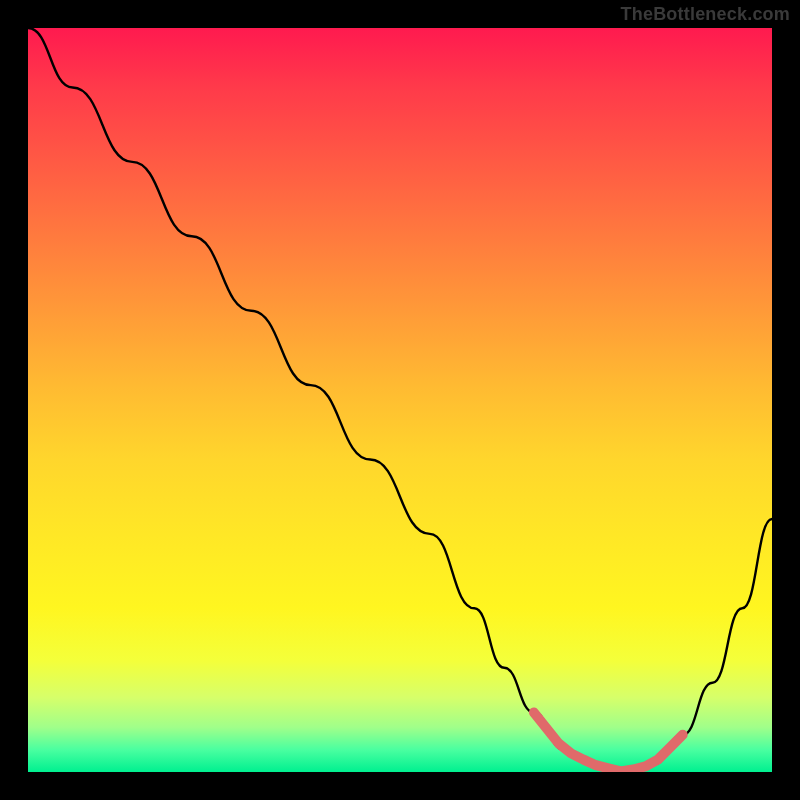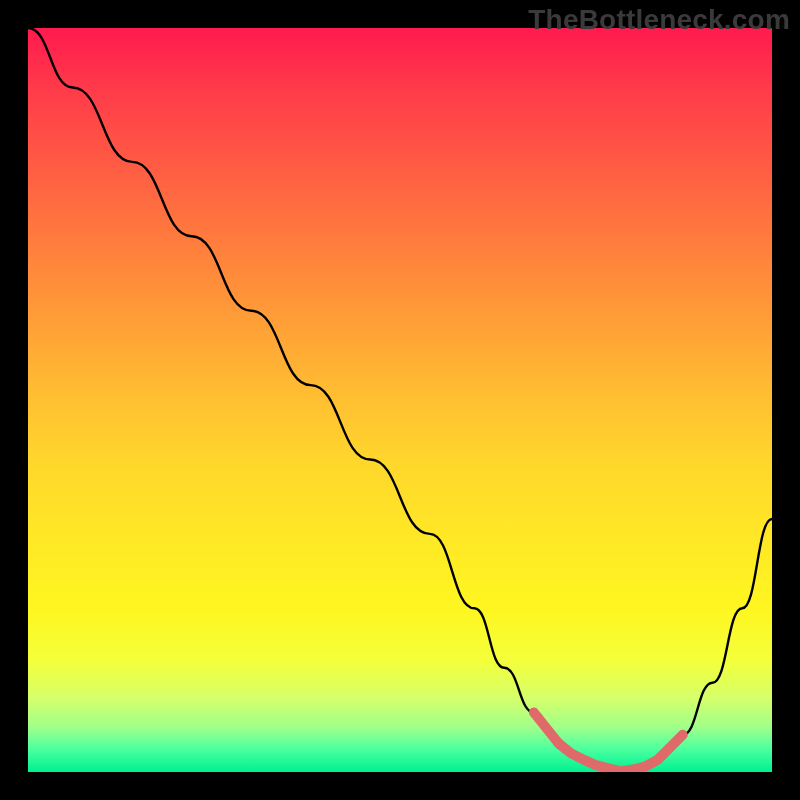--- a/index.html
+++ b/index.html
@@ -15,21 +15,21 @@
     position: relative;
     width: 800px;
     height: 800px;
     background: #000;
   }
   .watermark {
     position: absolute;
     top: 4px;
     right: 10px;
     color: #3a3a3a;
-    font-size: 28px;
+    font-size: 18px;
     font-weight: bold;
     letter-spacing: 0.2px;
     z-index: 5;
   }
   .plot {
     position: absolute;
     left: 28px;
     top: 28px;
     width: 744px;
     height: 744px;

